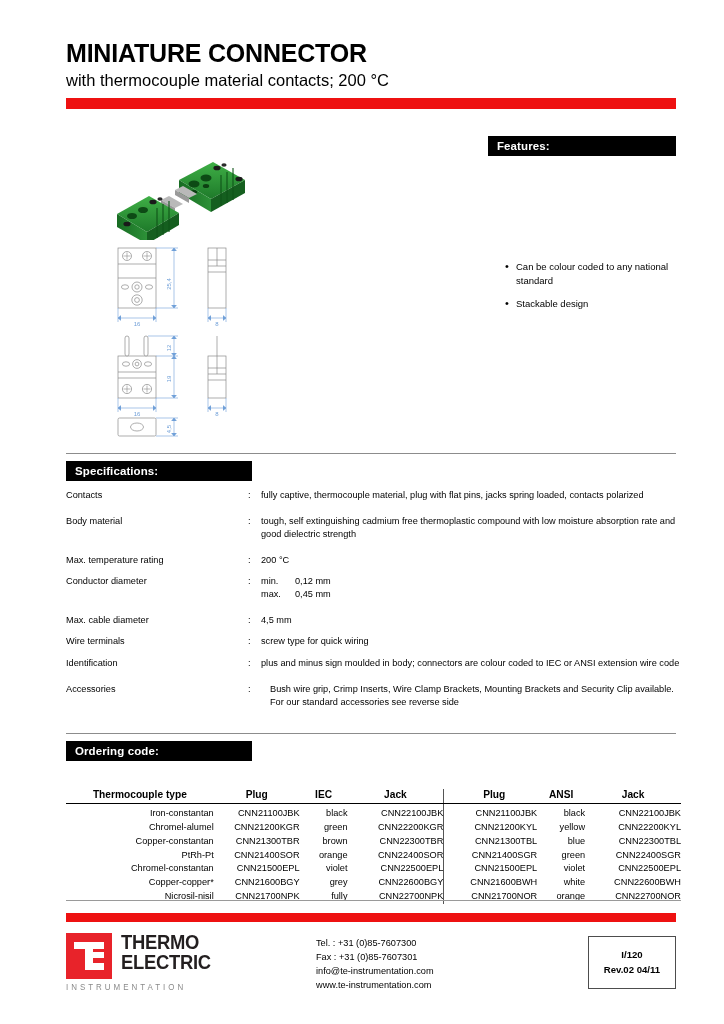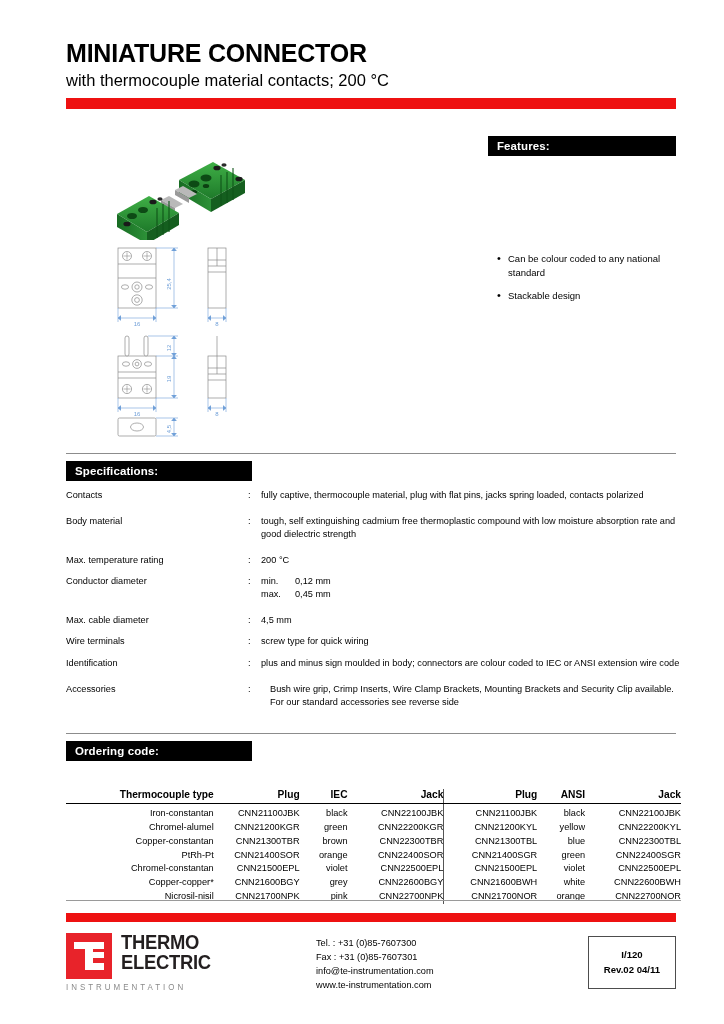--- a/index.html
+++ b/index.html
@@ -66,21 +66,21 @@
   #specs-bar    { left: 66px;  top: 461px; width: 186px; }
   #ordering-bar { left: 66px;  top: 741px; width: 186px; }
   #specs-rule    { left: 66px; top: 453px; width: 610px; }
   #ordering-rule { left: 66px; top: 733px; width: 610px; }
 
   
   .features-list {
     position: absolute;
     left: 492px; top: 248px;
     width: 190px;
-    margin: 4px;
+    margin: 12px;
     padding: 0;
     list-style: none;
   }
   .features-list li {
     position: relative;
     font-size: 9.5px;
     line-height: 1.45;
     padding-left: 12px;
     margin-bottom: 9px;
   }
@@ -129,21 +129,21 @@
     width: 615px;
     font-size: 9.2px;
   }
   .order-table {
     width: 100%;
     border-collapse: collapse;
   }
   .order-table th {
     font-size: 10.2px;
     font-weight: bold;
-    text-align: right;
+    text-align: center;
     padding: 0 0 3px 0;
     border-bottom: 1.3px solid #000000;
     white-space: nowrap;
   }
   .order-table td {
     padding: 0.4px 0;
     white-space: nowrap;
     line-height: 1.42;
     text-align: right;
   }
@@ -532,21 +532,21 @@
           <td>CNN21600BGY</td>
           <td>grey</td>
           <td>CNN22600BGY</td>
           <td class="divider">CNN21600BWH</td>
           <td>white</td>
           <td>CNN22600BWH</td>
         </tr>
         <tr>
           <td>Nicrosil-nisil</td>
           <td>CNN21700NPK</td>
-          <td>pink</td>
+          <td>fully</td>
           <td>CNN22700NPK</td>
           <td class="divider">CNN21700NOR</td>
           <td>orange</td>
           <td>CNN22700NOR</td>
         </tr>
       </tbody>
     </table>
   </div>
   <div class="order-bottom-rule"></div>
 

